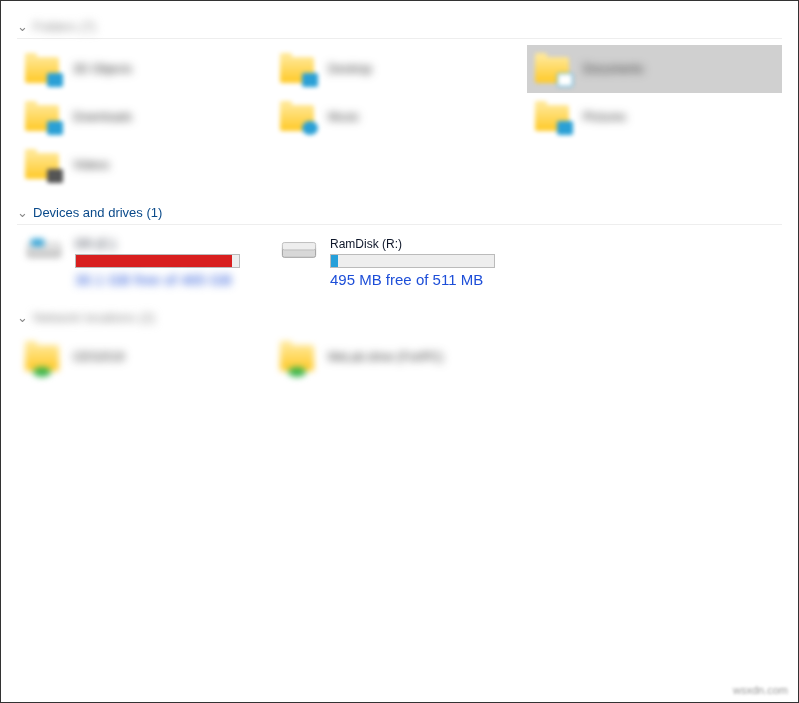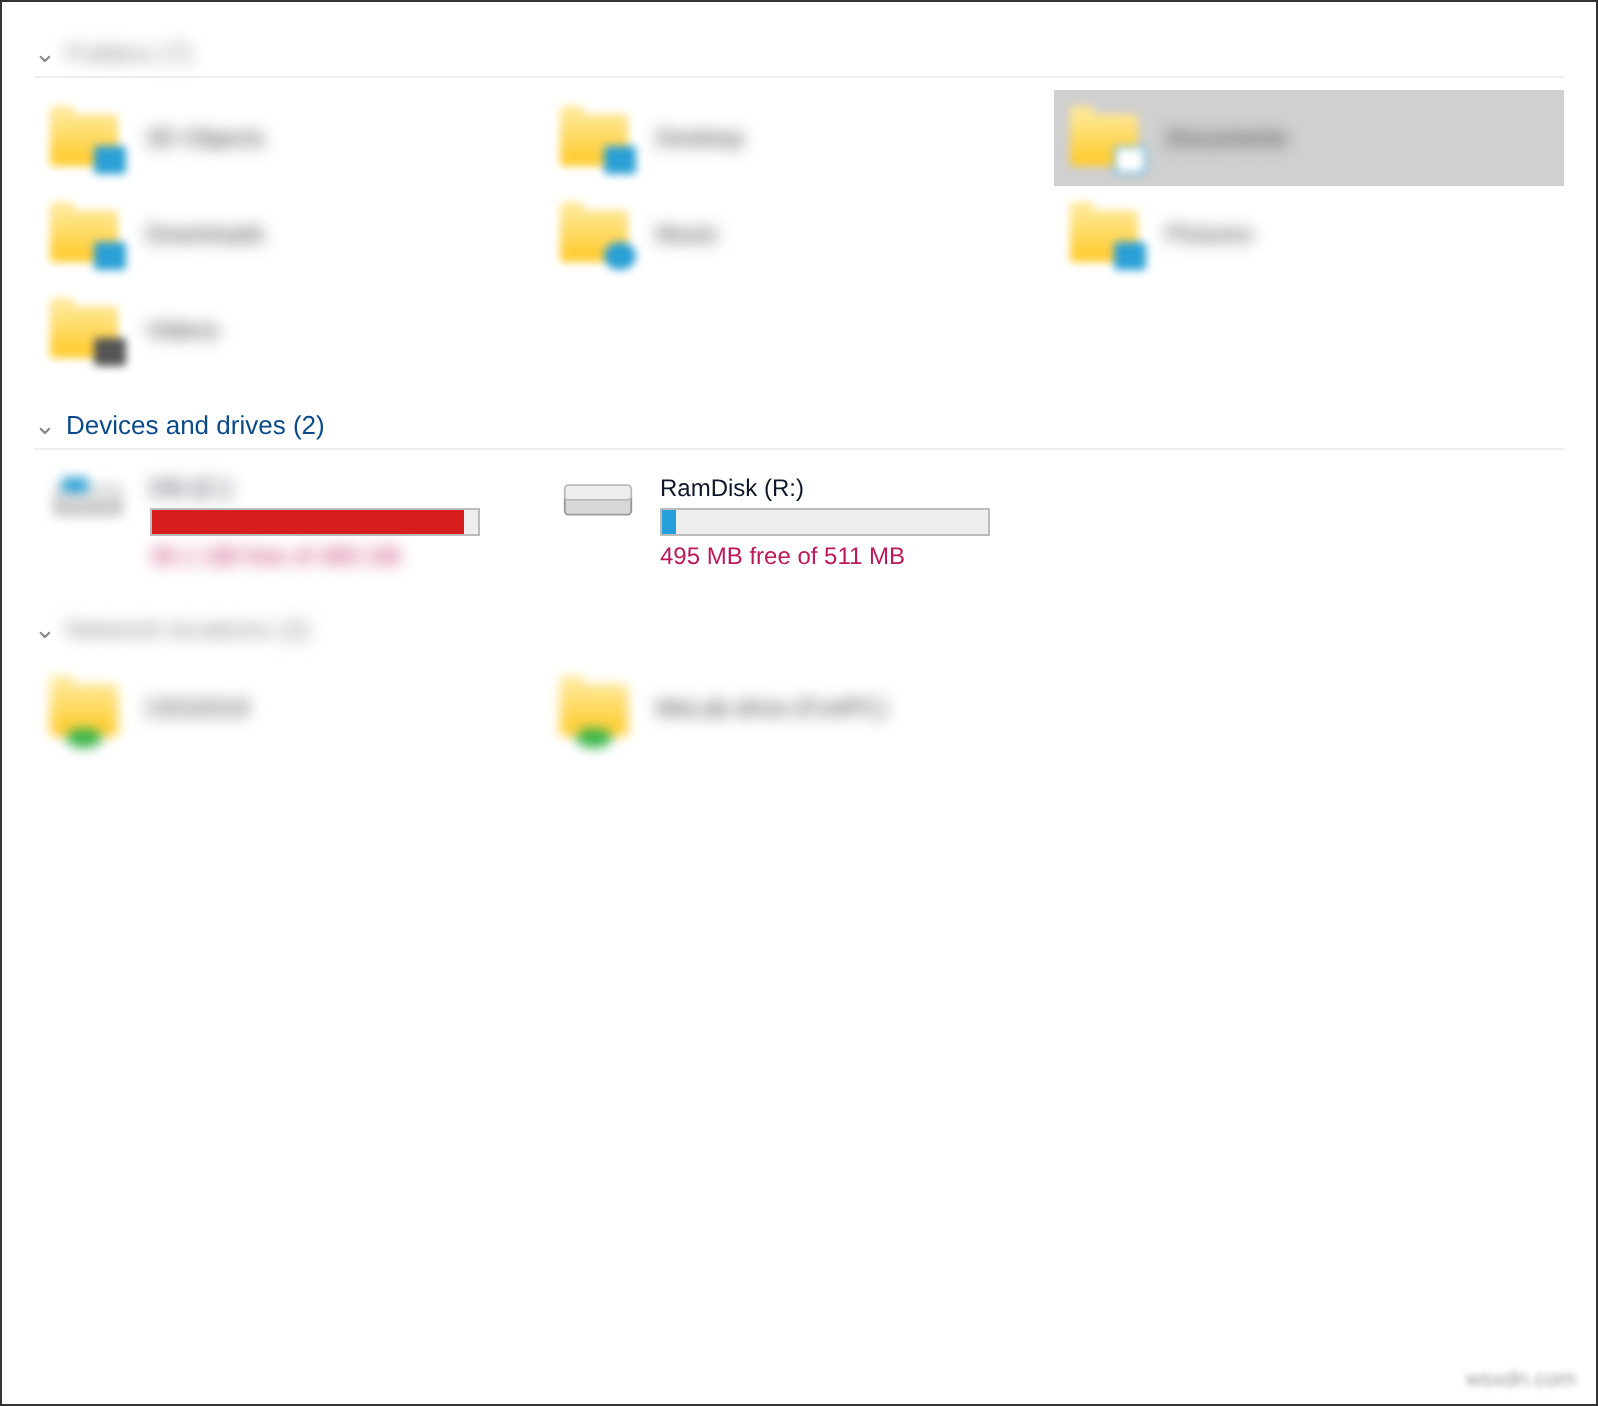--- a/index.html
+++ b/index.html
@@ -19,21 +19,21 @@
     .folder-label { color: #333; }
     .drives-row { display: flex; padding: 8px 0; }
     .drive-item { display: flex; align-items: flex-start; width: 255px; padding: 4px 8px; cursor: pointer; }
     .drive-icon { width: 40px; height: 32px; margin-right: 10px; position: relative; }
     .drive-icon.blurred-icon { filter: blur(3px); }
     .drive-body { flex: 1; }
     .drive-name { color: #0f172a; margin-bottom: 3px; }
     .progress { width: 165px; height: 14px; border: 1px solid #bbb; background: #eee; margin-bottom: 3px; position: relative; }
     .progress-fill { height: 100%; background: #26a0da; }
     .progress-fill.red { background: #d81f1f; }
-    .drive-free { color: #be185d; font-size: 12px; }
+    .drive-free { color: #1d4ed8; font-size: 15px; }
     .network-row { display: flex; padding: 6px 0; }
     .network-item { display: flex; align-items: center; width: 255px; padding: 4px 8px; cursor: pointer; }
     .net-icon { width: 36px; height: 36px; margin-right: 12px; position: relative; filter: blur(3px); }
     .net-sync { position: absolute; bottom: -2px; left: 8px; width: 18px; height: 10px; background: #3ab54a; border-radius: 50%; }
     .watermark { position: absolute; bottom: 6px; right: 10px; color: #999; font-size: 11px; filter: blur(1.5px); }
     .disk-svg { width: 38px; height: 24px; }
   </style>
 </head>
 <body>
 
@@ -97,21 +97,21 @@
           <div class="folder-tab"></div>
           <div class="folder-base"></div>
           <div class="folder-overlay" style="background:#555"></div>
         </div>
       <span class="folder-label blurred">Videos</span>
     </div>
   </div>
 
   <div class="section-header">
     <span class="chev">⌄</span>
-    <span>Devices and drives (2)</span>
+    <span>Devices and drives (1)</span>
   </div>
   <div class="drives-row">
     <div class="drive-item">
       <div class="drive-icon blurred-icon">
         <svg class="disk-svg" viewBox="0 0 40 26">
             <rect x="2" y="10" width="36" height="12" rx="2" fill="#d0d0d0" stroke="#999"></rect>
             <rect x="2" y="6" width="36" height="8" rx="2" fill="#e8e8e8" stroke="#bbb"></rect>
             <rect x="6" y="2" width="14" height="8" fill="#2aa0d6"></rect>
           </svg>
       </div>

